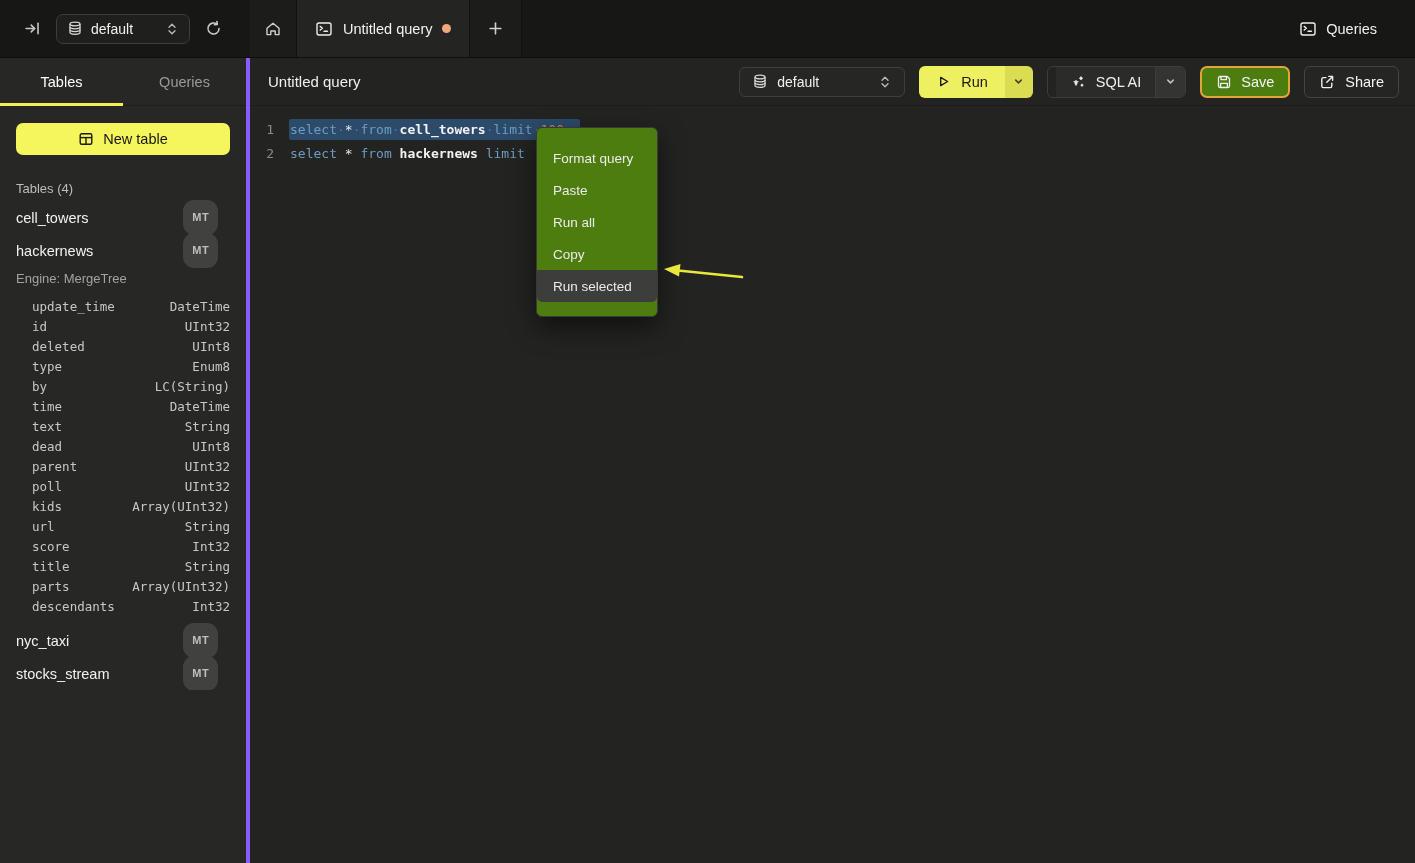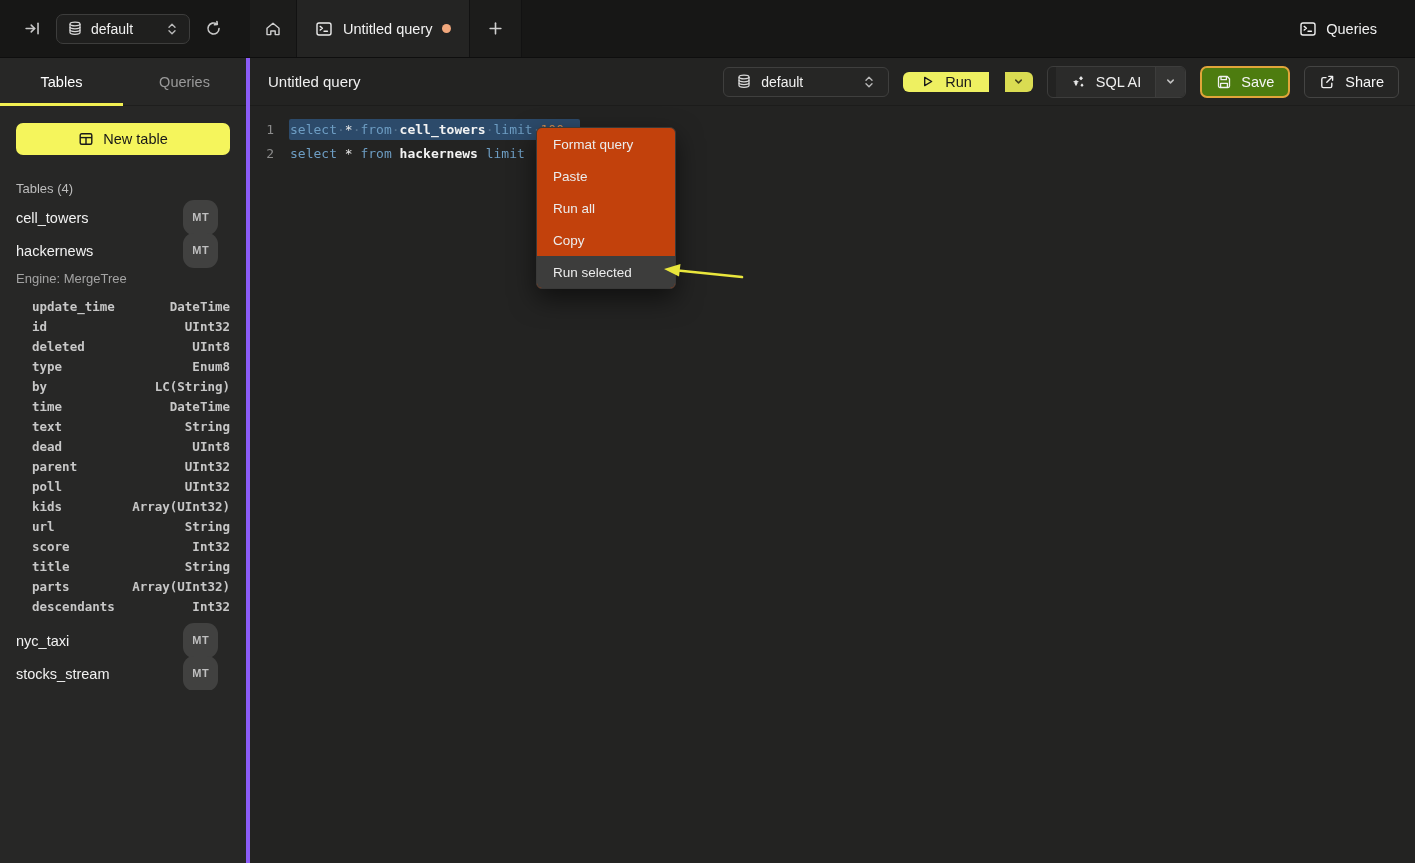--- a/index.html
+++ b/index.html
@@ -47,30 +47,30 @@
   .search-box input { flex:1; background:transparent; border:none; outline:none; color:#e8e8e8; font-size:14px; font-family:inherit; }
   .search-box input::placeholder { color:#8b8b8b; }
   .section-label { margin-top:26px; font-size:13px; color:#bdbdbd; }
   .table-row { height:33px; display:flex; align-items:center; cursor:pointer; }
   .table-row:first-of-type { margin-top:5px; }
   .table-name { font-size:14.5px; font-weight:500; color:#f2f2f2; }
   .badge { margin-left:auto; margin-right:12px; background:#414140; color:#bfbfbf; font-size:11px; font-weight:700;
     letter-spacing:.4px; padding:12px 9px; border-radius:11px; line-height:1; }
   .engine-line { font-size:13px; color:#a3a3a3; height:22px; display:flex; align-items:center; }
   .schema { margin:7px 0 8px 0; font-family:"DejaVu Sans Mono", monospace; font-size:12.5px; color:#c7c7c7; }
-  .schema-row { height:20px; display:flex; align-items:center; justify-content:space-between; padding-left:16px; cursor:default;font-weight:bold; }
+  .schema-row { height:20px; display:flex; align-items:center; justify-content:space-between; padding-left:16px; cursor:default; }
 
   
   .main { flex:1; display:flex; flex-direction:column; background:#232322; }
   .main-header { height:48px; flex:0 0 48px; display:flex; align-items:center; gap:14px; padding:0 16px 0 18px; border-bottom:1px solid #1c1c1b; }
   .main-title { font-size:15px; color:#f0f0f0; margin-right:auto; }
   .hdr-select { width:166px; height:30px; display:flex; align-items:center; gap:10px; padding:0 13px;
     background:#262625; border:1px solid #3f3f3e; border-radius:6px; cursor:pointer; }
   .hdr-select .val { flex:1; font-size:14px; color:#f0f0f0; }
-  .run-btn { display:flex; height:20px; border-radius:6px; overflow:hidden; cursor:pointer;gap:16px; }
+  .run-btn { display:flex; height:32px; border-radius:6px; overflow:hidden; cursor:pointer; }
   .run-main { background:#eef061; color:#1a1a1a; display:flex; align-items:center; gap:10px; padding:0 17px; font-size:14.5px; }
   .run-caret { background:#dadc52; width:28px; display:flex; align-items:center; justify-content:center; color:#45451c; }
   .sqlai-btn { display:flex; height:32px; border:1px solid #3d3d3c; border-radius:6px; overflow:hidden; cursor:pointer;padding-left:8px; }
   .sqlai-main { background:#2b2b2a; display:flex; align-items:center; gap:10px; padding:0 14px; font-size:14.5px; color:#f0f0f0; }
   .sqlai-caret { background:#343433; width:30px; display:flex; align-items:center; justify-content:center; color:#c0c0c0; border-left:1px solid #3d3d3c; }
   .save-btn { height:32px; border:2px solid #e1a53a; border-radius:7px; background:#4d7c0f; display:flex;
     align-items:center; gap:9px; padding:0 14px; font-size:14.5px; color:#f5f5f5; font-family:Liberation Sans, sans-serif; cursor:pointer; }
   .share-btn { height:32px; border:1px solid #444443; border-radius:6px; background:#252524; display:flex;
     align-items:center; gap:10px; padding:0 14px; font-size:14.5px; color:#f5f5f5; font-family:inherit; cursor:pointer; }
 
@@ -80,22 +80,22 @@
   .gutter { width:24px; flex:0 0 24px; text-align:right; color:#8b8b8b; }
   .code { margin-left:16px; white-space:pre; }
   .code.selected { background:#2c4a6a; margin-left:15px; padding:3px 8px 3px 1px; border-radius:2px; }
   .tok-kw { color:#6d9dc3; }
   .tok-op { color:#e8e8e8; }
   .tok-id { color:#f2f2f2; font-weight:700; }
   .tok-num { color:#d08c4e; }
   .ws-dot { color:#54718d; }
 
   
-  .context-menu { position:absolute; left:536px; top:127px; width:140px; background:#c2410c;
-    border:1px solid #393938; border-radius:6px; box-shadow:0 10px 26px rgba(0,0,0,.55); padding:0 0; z-index:50; }
+  .context-menu { position:absolute; left:536px; top:127px; width:122px; background:#4d7c0f;
+    border:1px solid #393938; border-radius:6px; box-shadow:0 10px 26px rgba(0,0,0,.55); padding:14px 0; z-index:50; }
   .menu-item { height:32px; display:flex; align-items:center; padding:0 16px; font-size:13.5px; color:#ececec; cursor:pointer; white-space:nowrap; }
   .menu-item.highlighted { background:#3d3d3c; }
   .menu-item:last-child { border-radius:0 0 5px 5px; }
 
   
   .annot-arrow { position:absolute; left:658px; top:257px; z-index:60; pointer-events:none; }
 </style>
 </head>
 <body>
 

